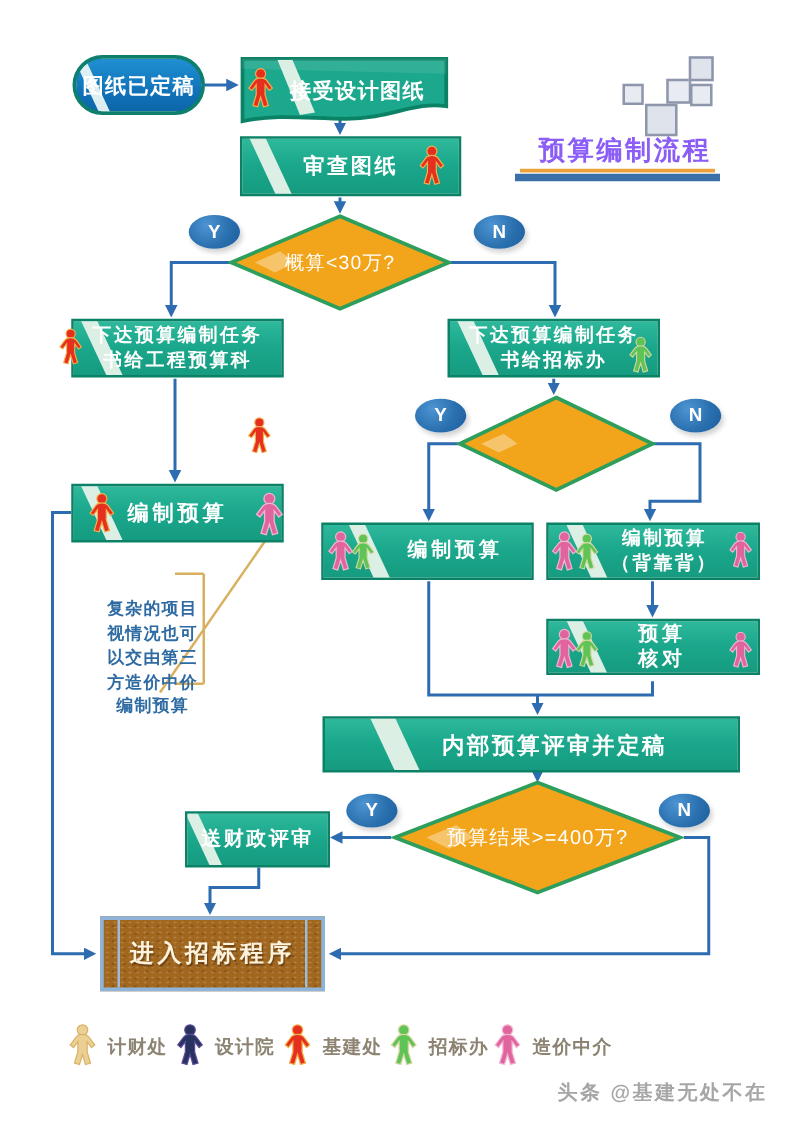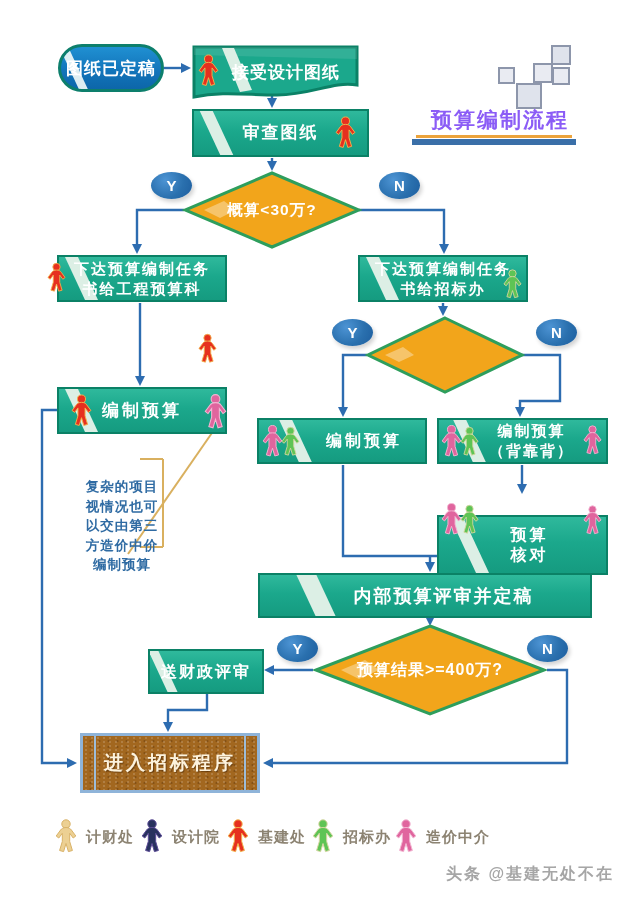--- a/index.html
+++ b/index.html
@@ -17,21 +17,21 @@
   .tbox .lbl{position:relative;z-index:2;line-height:20px;letter-spacing:2px;}
   .big .stripe{left:46px;width:20px;}
   
   .start{background:linear-gradient(180deg,#2090d2 0%,#1173b9 60%,#0d66a9 100%);
         border:3px solid #0d7f6c;border-radius:26px;color:#fff;font-weight:bold;
         display:flex;align-items:center;justify-content:center;overflow:hidden;letter-spacing:1px;}
   .start .stripe{position:absolute;top:-8px;bottom:-8px;left:8px;width:9px;
         background:rgba(245,252,248,.9);transform:skewX(25deg);}
   .start .lbl{position:relative;z-index:2;}
   
-  .dtext{position:absolute;z-index:3;color:#fff;font-weight:bold;text-align:center;
+  .dtext{position:absolute;z-index:3;color:#fff;font-weight:normal;text-align:center;
         display:flex;align-items:center;justify-content:center;letter-spacing:1px;}
   
   .badge{position:absolute;z-index:3;width:41px;height:27px;border-radius:50%;
         background:radial-gradient(circle at 35% 30%,#4d94d4 0%,#2a70ae 55%,#1d5d9e 100%);
         color:#fff;font-weight:bold;font-size:15px;display:flex;align-items:center;justify-content:center;
         box-shadow:2px 3px 4px rgba(0,0,0,.18);}
   
   .bidding{background-color:#a2671f;
         background-image:radial-gradient(rgba(255,255,255,.16) 1px,transparent 1.4px),
                          radial-gradient(rgba(70,35,0,.32) 1px,transparent 1.4px);
@@ -215,21 +215,21 @@
   <svg class="person p-pink" style="left:440px;top:422px;" width="23" height="38" viewBox="0 0 24 34">
       <use href="#person-sym"></use>
     </svg>
   <svg class="person p-green" style="left:459px;top:424px;" width="21" height="35" viewBox="0 0 24 34">
       <use href="#person-sym"></use>
     </svg>
   <svg class="person p-pink" style="left:582px;top:423px;" width="21" height="34" viewBox="0 0 24 34">
       <use href="#person-sym"></use>
     </svg>
 
-  <div class="node tbox" style="left:437px;top:495px;width:171px;height:60px;font-size:16px;margin-top:20px;">
+  <div class="node tbox" style="left:437px;top:495px;width:171px;height:45px;font-size:16px;">
     <span class="stripe" style="left:24px;"></span>
     <span class="lbl two-line" style="letter-spacing:3px;padding-left:14px;"><span>预算</span><br>
     <span>核对</span></span>
   </div>
   <svg class="person p-pink" style="left:440px;top:500px;" width="23" height="38" viewBox="0 0 24 34">
       <use href="#person-sym"></use>
     </svg>
   <svg class="person p-green" style="left:459px;top:502px;" width="21" height="35" viewBox="0 0 24 34">
       <use href="#person-sym"></use>
     </svg>

